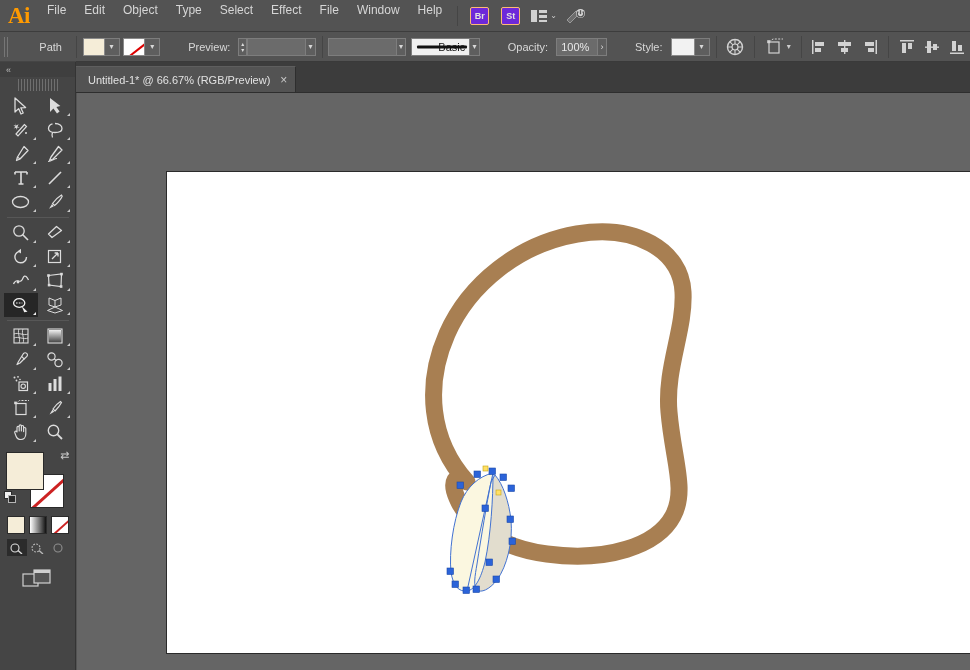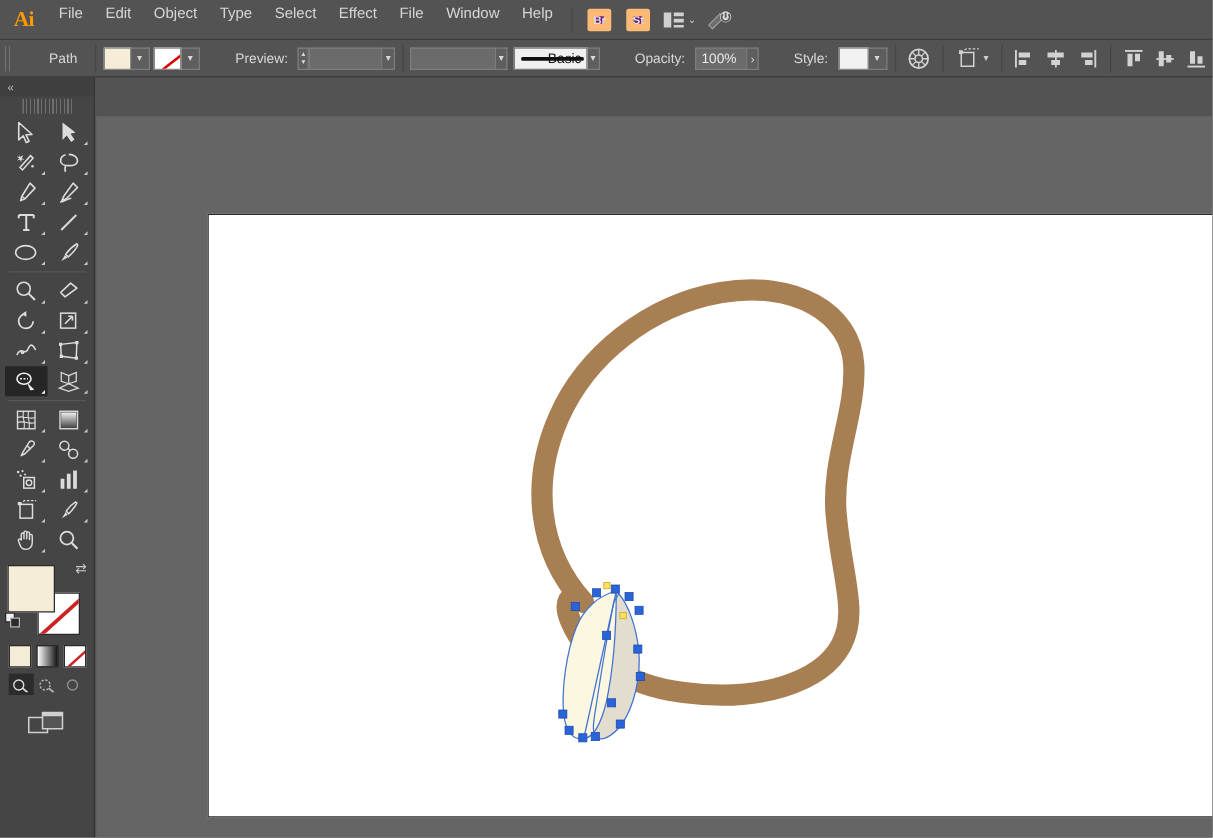--- a/index.html
+++ b/index.html
@@ -13,31 +13,31 @@
   #app { position:relative; width:970px; height:670px; }
 
   
   .menubar {
     position:absolute; left:0; top:0; width:970px; height:32px;
     background:#535353; display:flex; align-items:center;
     border-bottom:1px solid #3d3d3d;
   }
   .ai-logo {
     width:38px; height:32px; display:flex; align-items:center; justify-content:center;
-    font-weight:bold; font-size:17px; color:#ff9a00; letter-spacing:-0.5px;
+    font-weight:bold; font-size:23px; color:#ff9a00; letter-spacing:-0.5px;
     font-family:"Liberation Serif", serif;
   }
   .menu-item {
     padding:0 9px; height:44px; line-height:32px; font-size:12px; color:#d6d6d6;
     cursor:default; white-space:nowrap;
   }
   .menu-sep { width:1px; height:20px; background:#454545; margin:0 6px; }
   .app-btn {
-    width:19px; height:18px; border:6px solid #fdba74; border-radius:2px;
-    background:#701a75; color:#e0e0e0; font-size:9px; font-weight:bold;
+    width:19px; height:18px; border:1px solid #fdba74; border-radius:2px;
+    background:#6d28d9; color:#e0e0e0; font-size:9px; font-weight:bold;
     display:flex; align-items:center; justify-content:center; margin:0 6px;
     font-family:"Liberation Sans", sans-serif;
   }
   .icon-btn { display:flex; align-items:center; justify-content:center; margin:0 4px; }
   .chev { font-size:8px; color:#cdcdcd; margin-left:2px; }
 
   
   .controlbar {
     position:absolute; left:0; top:32px; width:970px; height:30px;
     background:#535353; display:flex; align-items:center;
@@ -320,20 +320,27 @@
     </div>
     <div class="icon-btn">
       <svg width="17" height="16" viewBox="0 0 17 16">
         <rect x="1" y="13.5" width="14" height="1.5" fill="#d2d2d2"></rect>
         <rect x="3" y="2" width="4" height="10" fill="#d2d2d2"></rect>
         <rect x="9" y="6" width="4" height="6" fill="#d2d2d2"></rect>
       </svg>
     </div>
   </div>
 
+  <div class="tabbar">
+    <div class="tabbar-spacer"></div>
+    <div class="doc-tab">
+      <span>Untitled-1* @ 66.67% (RGB/Preview)</span>
+      <span class="tab-close">×</span>
+    </div>
+  </div>
 
   <div class="toolbar">
     <div class="tb-collapse">«</div>
     <div class="tb-grip"></div>
 
     <div class="tool-grid">
 
       <div class="tool">
         <svg width="17" height="19" viewBox="0 0 17 19">
             <path d="M3 1 L3 15 L6.6 11.6 L9 17 L11.2 16 L8.8 10.8 L13.6 10.6 Z" fill="none" stroke="#dcdcdc" stroke-width="1.3" stroke-linejoin="round"></path>

